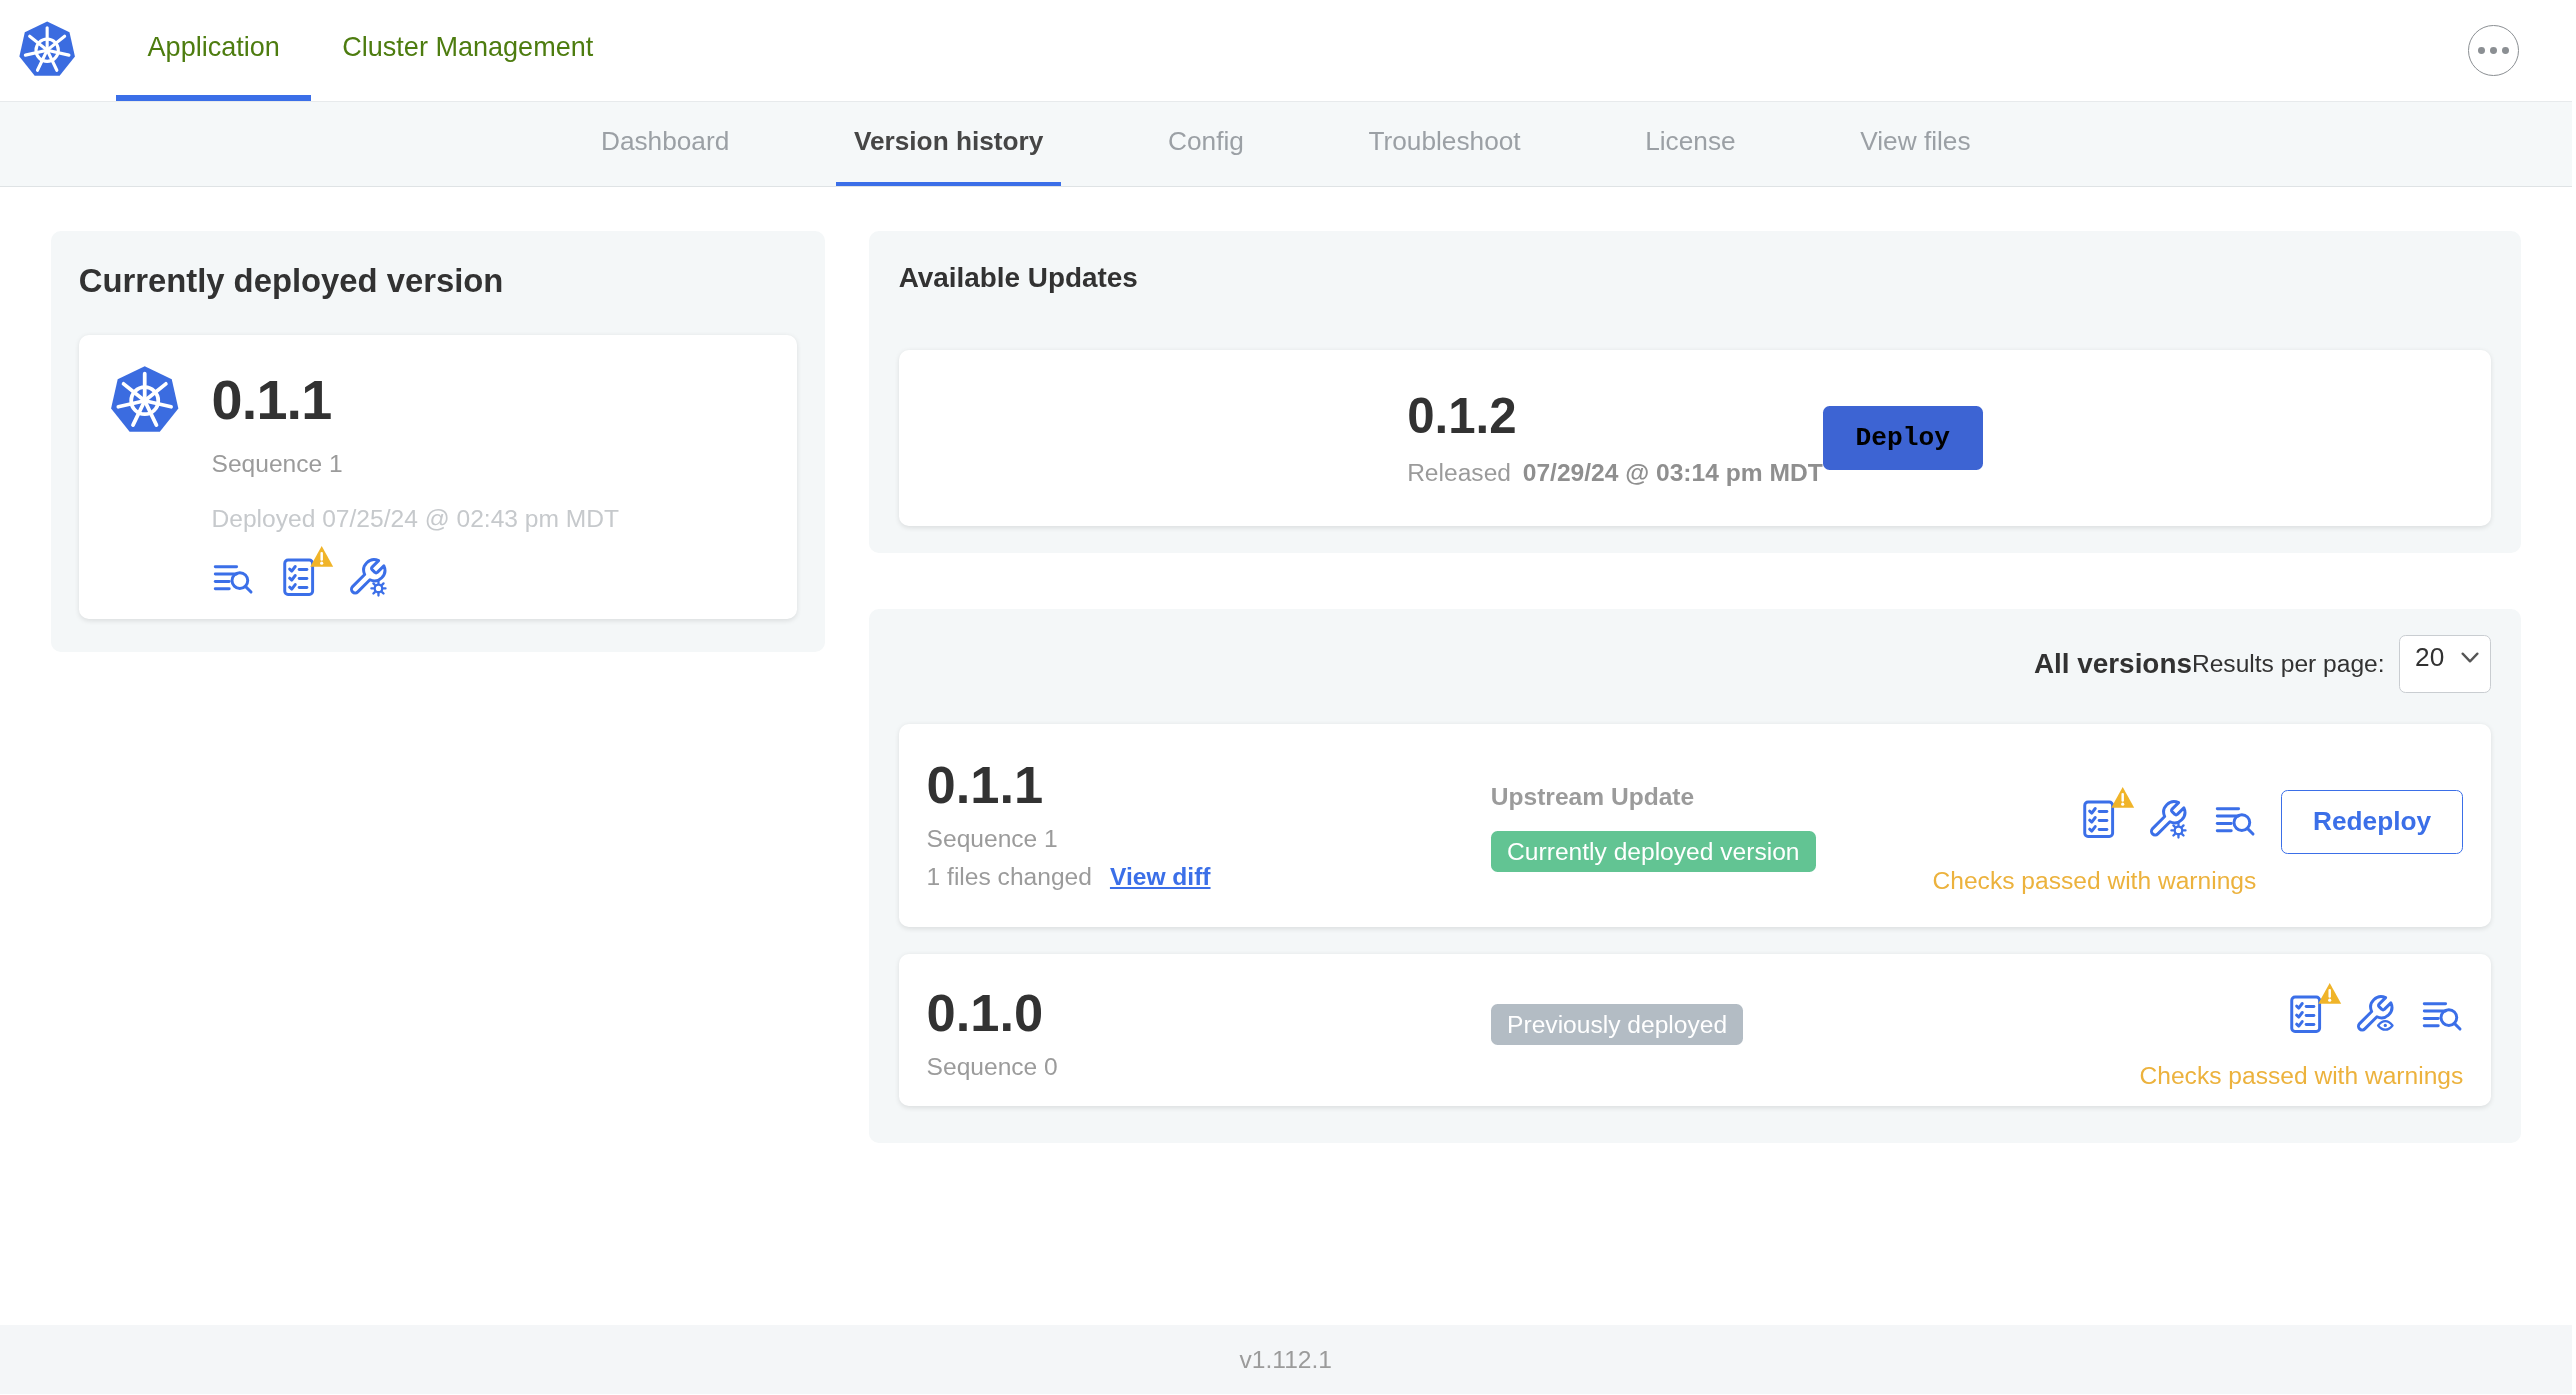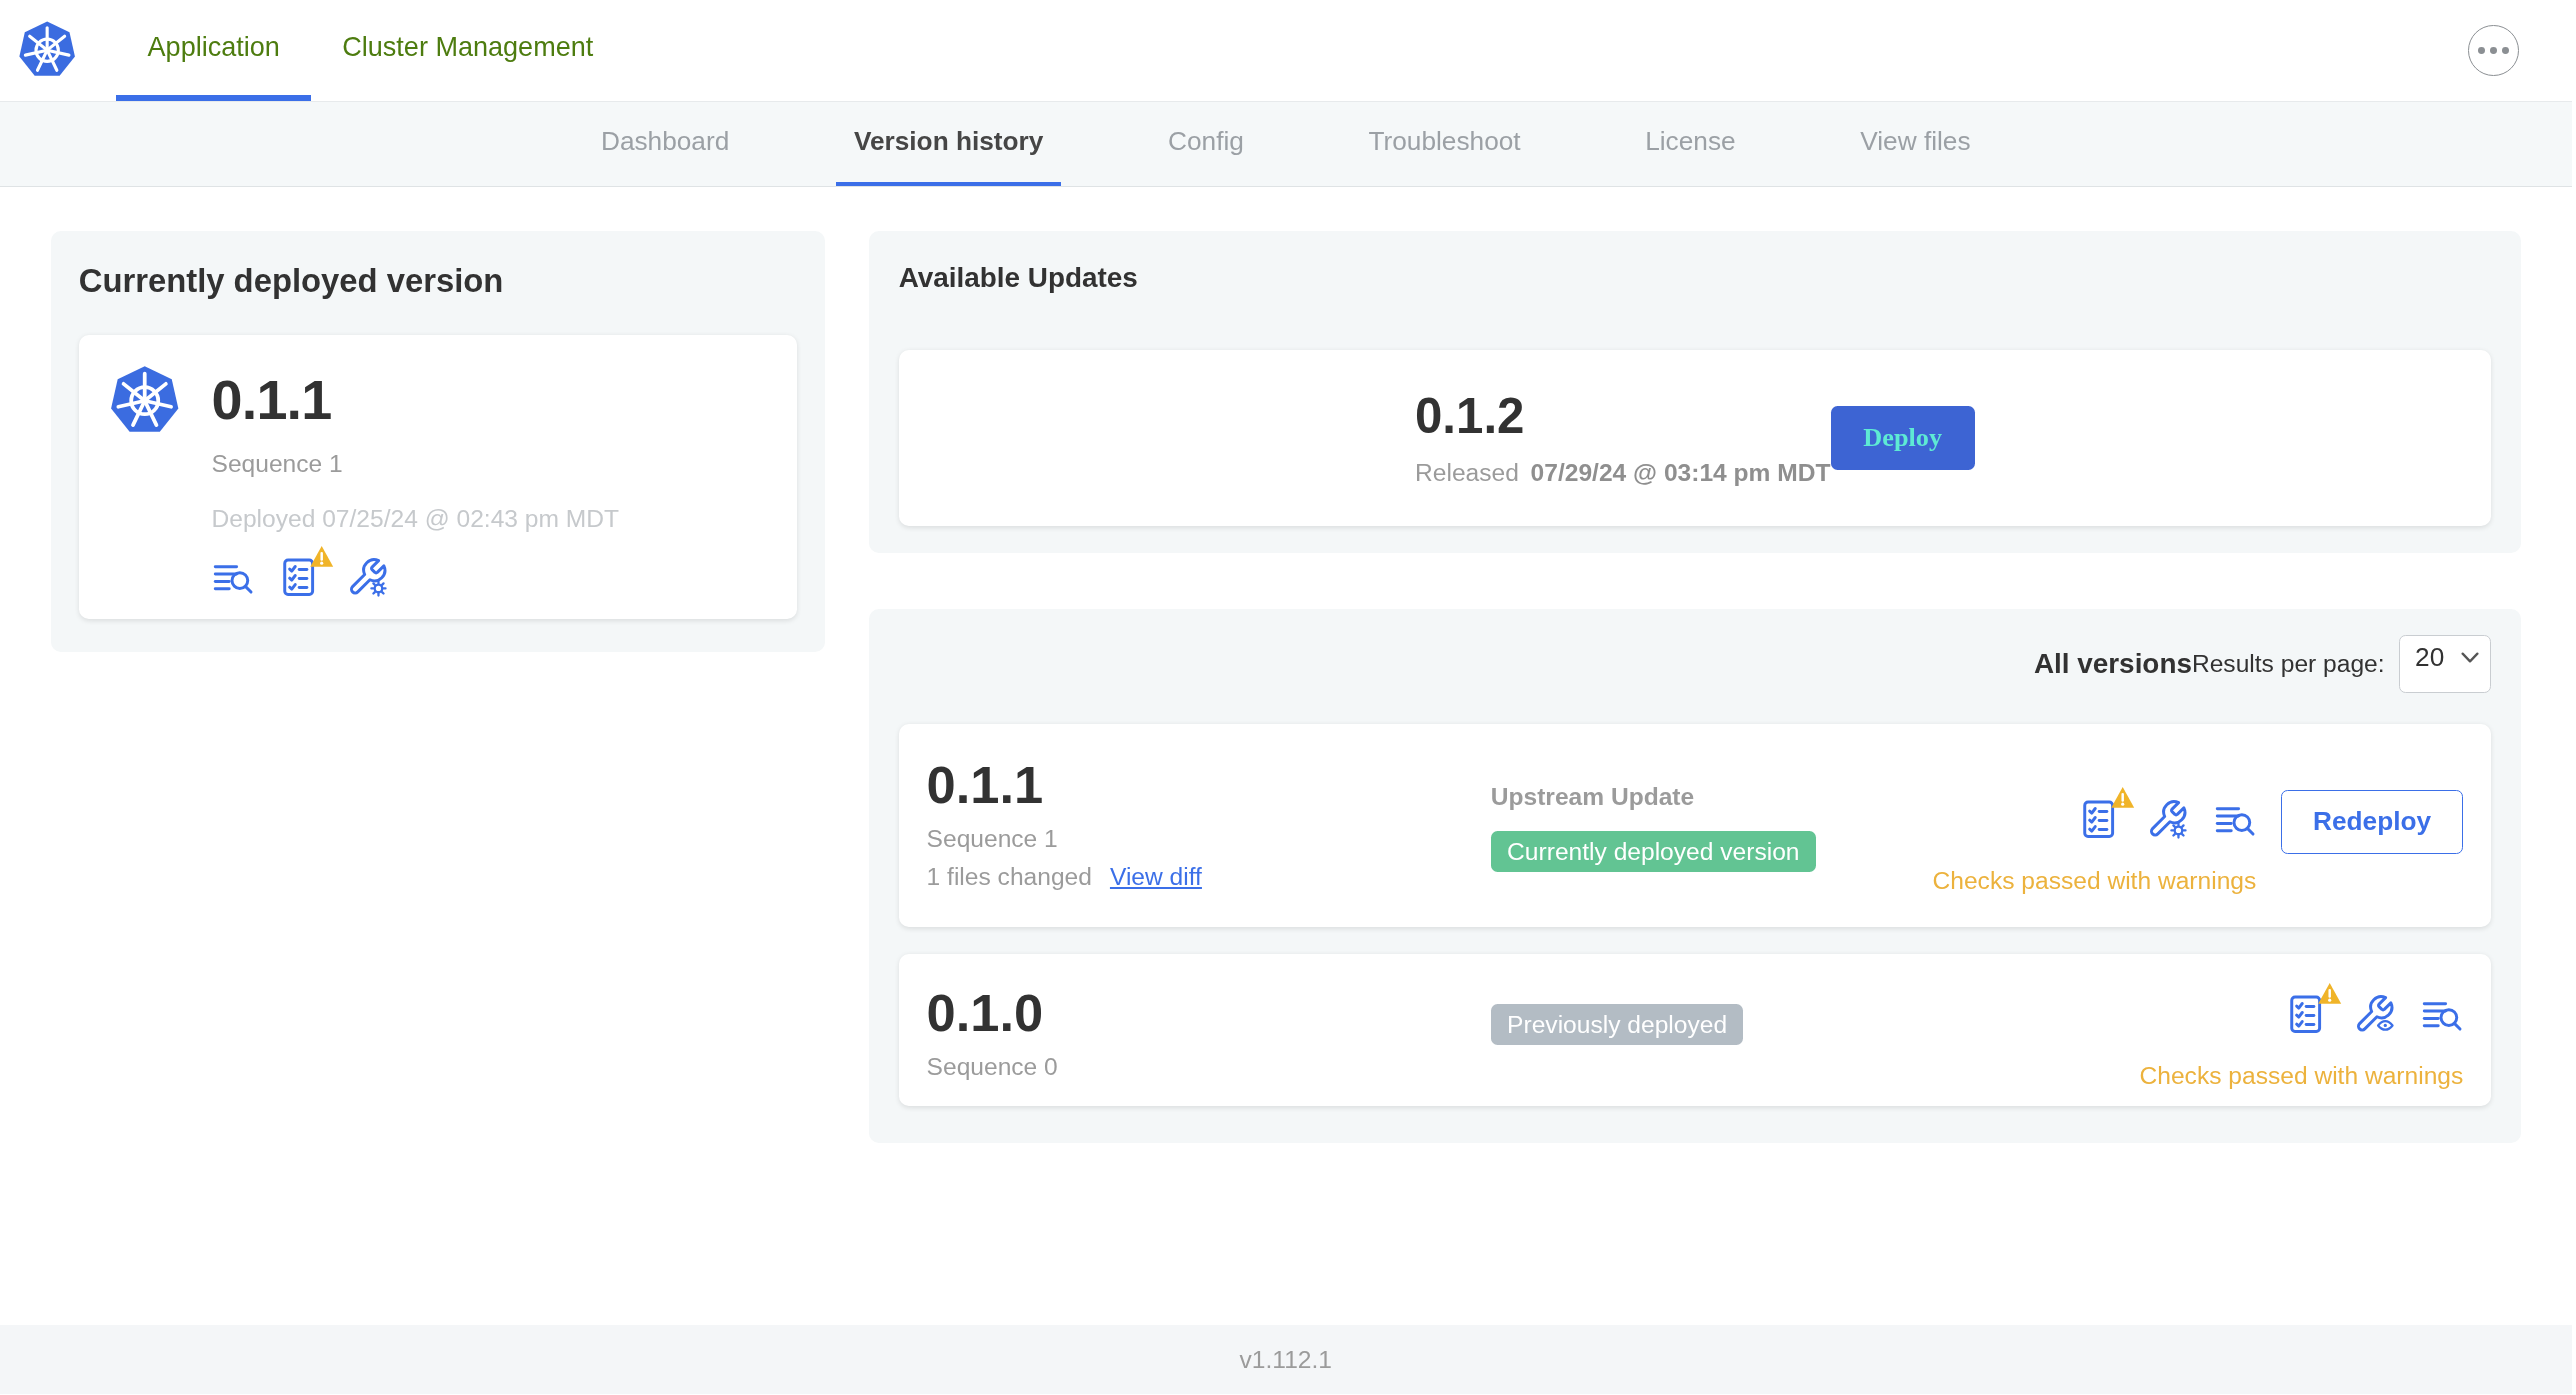--- a/index.html
+++ b/index.html
@@ -43,37 +43,37 @@
   .warn-overlay{position:absolute;top:-.7rem;right:-.8rem;width:1.55rem;height:1.4rem;pointer-events:none}
   .warn-overlay svg{display:block;width:100%;height:100%}
   
   .right-col{flex:1;display:flex;flex-direction:column}
   .section-title{font-size:1.7rem;font-weight:600;color:#323232}
   .updates-card{padding:1.9rem 1.8rem 1.7rem}
   .updates-inner{margin-top:3.4rem;padding:1.5rem 1.8rem;display:flex;align-items:center;justify-content:center;min-height:10.7rem}
   .update-version{font-size:3rem;font-weight:700;line-height:1.1}
   .released{font-size:1.5rem;color:#9b9b9b;margin-top:1rem}
   .released .strong{font-weight:700;color:#8f8f8f;margin-left:.3rem}
-  .deploy-btn{background:var(--button-blue,#3d64d3);color:#5eead4;font-family:Liberation Serif, serif;font-size:1.6rem;font-weight:700;
+  .deploy-btn{background:var(--button-blue,#3d64d3);color:#000000;font-family:Liberation Mono, monospace;font-size:1.6rem;font-weight:700;
     border:none;border-radius:.4rem;height:3.9rem;padding:4px 2rem;cursor:pointer}
   
   .versions-card{margin-top:3.4rem;padding:1.6rem 1.8rem 1.8rem}
   .versions-head{display:flex;align-items:center;justify-content:flex-end;margin-bottom:1.9rem}
   .rpp{display:flex;align-items:center;font-size:1.5rem;color:#323232}
   .select{margin-left:.9rem;width:5.6rem;height:3.5rem;background:#fff;border:.1rem solid #c9cdd1;border-radius:.4rem;
     display:flex;align-items:center;justify-content:space-between;padding:0 .7rem 13px .9rem;font-size:1.6rem;color:#323232;cursor:pointer}
   .chev{width:1.1rem;height:.7rem;display:block}
   .version-row{padding:2rem 1.7rem;display:flex;align-items:flex-start;margin-bottom:1.6rem}
   .version-row:last-child{margin-bottom:7px}
   .version-row.compact{padding:1.9rem 1.7rem 1rem}
   .col1{width:34.4rem;flex:none}
   .row-version{font-size:3.2rem;font-weight:700;line-height:1.05}
   .row-seq{font-size:1.5rem;color:#9b9b9b;margin-top:.8rem}
   .files-line{font-size:1.5rem;color:#9b9b9b;margin-top:.6rem;display:flex;align-items:center}
-  .view-diff{color:var(--accent-blue,#3b6fe8);text-decoration:underline;margin-left:1.1rem;font-weight:400;cursor:pointer}
+  .view-diff{color:var(--accent-blue,#3b6fe8);text-decoration:underline;margin-left:1.1rem;font-weight:700;cursor:pointer}
   .col2{flex:1;min-width:0}
   .col2.shift{padding-top:1.6rem}
   .source{font-size:1.5rem;font-weight:600;color:#9b9b9b}
   .badge{display:inline-block;margin-top:1.2rem;padding:0 1rem;height:2.5rem;line-height:2.5rem;border-radius:.4rem;color:#fff;font-size:1.5rem;white-space:nowrap}
   .badge.green{background:var(--green-badge,#62c493)}
   .badge.gray{background:var(--gray-badge,#b3bcc4)}
   .col3{display:flex;align-items:flex-start;gap:1.5rem;flex:none}
   .col3.shift{padding-top:2rem}
   .col3.shift2{padding-top:.5rem}
   .icons-stack{display:flex;flex-direction:column;align-items:flex-end}

